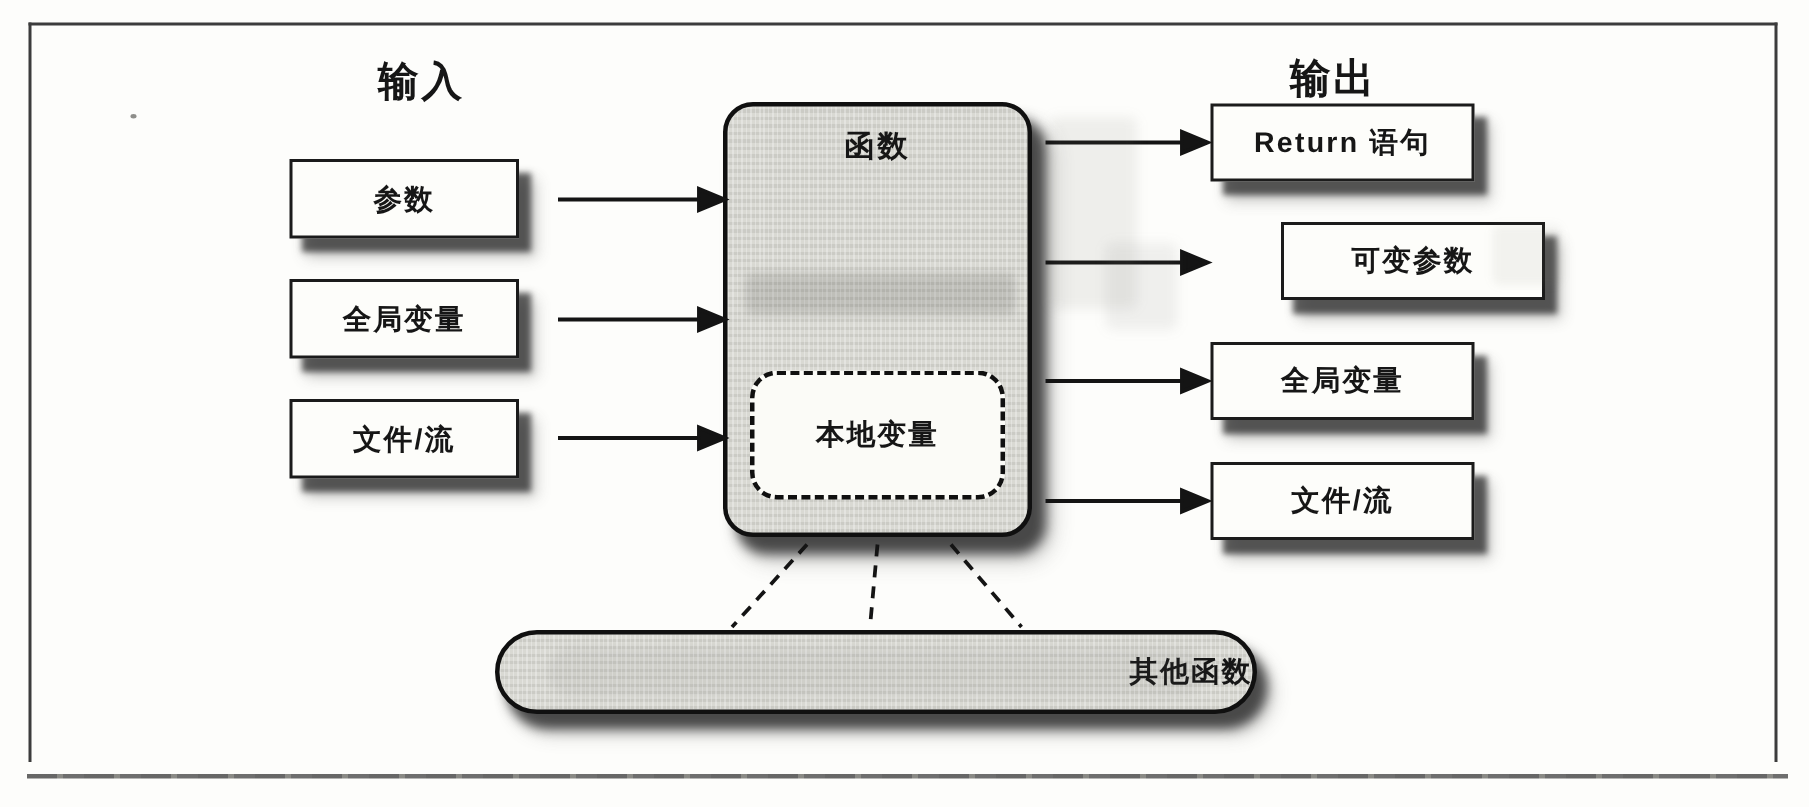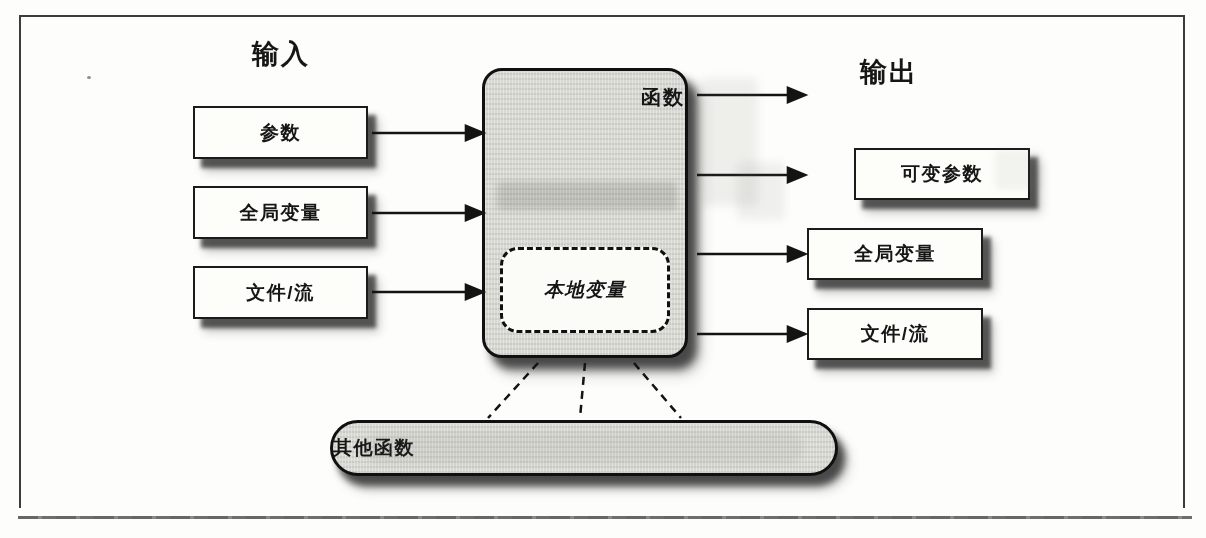--- a/index.html
+++ b/index.html
@@ -25,25 +25,25 @@
     position:absolute;left:18px;top:516px;width:1174px;height:3px;
     background:repeating-linear-gradient(90deg,#4c4c4c 0 20px,#757570 20px 24px,#555 24px 38px);
     opacity:.85;
   }
 
   .hdr{
     position:absolute;font-size:27px;font-weight:bold;letter-spacing:2px;
     white-space:nowrap;transform:translateX(-50%);
   }
   .hdr-in{left:281px;top:36px;}
-  .hdr-out{left:889px;top:34px;margin-top:20px;}
+  .hdr-out{left:889px;top:34px;}
 
   
   .node{
-    position:absolute;width:175px;height:53px;
+    position:absolute;width:153px;height:53px;
     background:#fdfdfa;
     border:2px solid #1b1b1b;
     box-shadow:8px 9px 4px rgba(38,38,38,.72), 11px 13px 9px rgba(80,80,78,.30);
     display:flex;align-items:center;justify-content:center;
     font-size:19px;font-weight:bold;letter-spacing:1.5px;
     box-sizing:border-box;
   }
   .in1{left:193px;top:106px;}
   .in2{left:193px;top:186px;}
   .in3{left:193px;top:266px;}
@@ -60,37 +60,36 @@
       repeating-linear-gradient(0deg, rgba(118,118,112,.14) 0 2px, rgba(118,118,112,0) 2px 5px);
   }
 
   .func{
     position:absolute;left:482px;top:68px;width:206px;height:290px;
     border:3px solid #101010;border-radius:20px;
     box-shadow:9px 11px 8px rgba(36,36,36,.78), 13px 16px 14px rgba(80,80,78,.30);
     box-sizing:border-box;
   }
   .func-label{
-    position:absolute;left:0;top:13px;width:100%;text-align:right;
+    position:absolute;left:0;top:13px;width:100%;text-align:center;
     font-size:20px;font-weight:bold;letter-spacing:2px;
   }
   .localvars{
     position:absolute;left:500px;top:247px;width:170px;height:86px;
     background:#fbfbf7;
     border:3px dashed #101010;border-radius:18px;
     display:flex;align-items:center;justify-content:center;
     font-size:19px;font-weight:bold;letter-spacing:1.5px;
     box-sizing:border-box;
-    font-style:italic;
   }
   .pill{
     position:absolute;left:330px;top:420px;width:508px;height:56px;
     border:3px solid #101010;border-radius:28px;
     box-shadow:7px 10px 7px rgba(36,36,36,.78), 11px 14px 12px rgba(80,80,78,.28);
-    display:flex;align-items:center;justify-content:flex-start;
+    display:flex;align-items:center;justify-content:flex-end;
     font-size:19px;font-weight:bold;letter-spacing:1.5px;
     box-sizing:border-box;
   }
 
   .overlay{position:absolute;left:0;top:0;width:1206px;height:538px;}
 
   
   .smudge{position:absolute;border-radius:5px;filter:blur(3px);}
   .sm1{left:497px;top:182px;width:180px;height:28px;background:rgba(66,66,62,.17);}
   .sm2{left:700px;top:78px;width:58px;height:128px;background:rgba(105,105,100,.10);filter:blur(4px);}
@@ -119,20 +118,23 @@
     <span>文件/流</span>
   </div>
 
   <div class="func gray-fill">
     <div class="func-label">函数</div>
   </div>
   <div class="localvars">
     <span>本地变量</span>
   </div>
 
+  <div class="node out1">
+    <span>Return 语句</span>
+  </div>
   <div class="node out2">
     <span>可变参数</span>
   </div>
   <div class="node out3">
     <span>全局变量</span>
   </div>
   <div class="node out4">
     <span>文件/流</span>
   </div>
 

